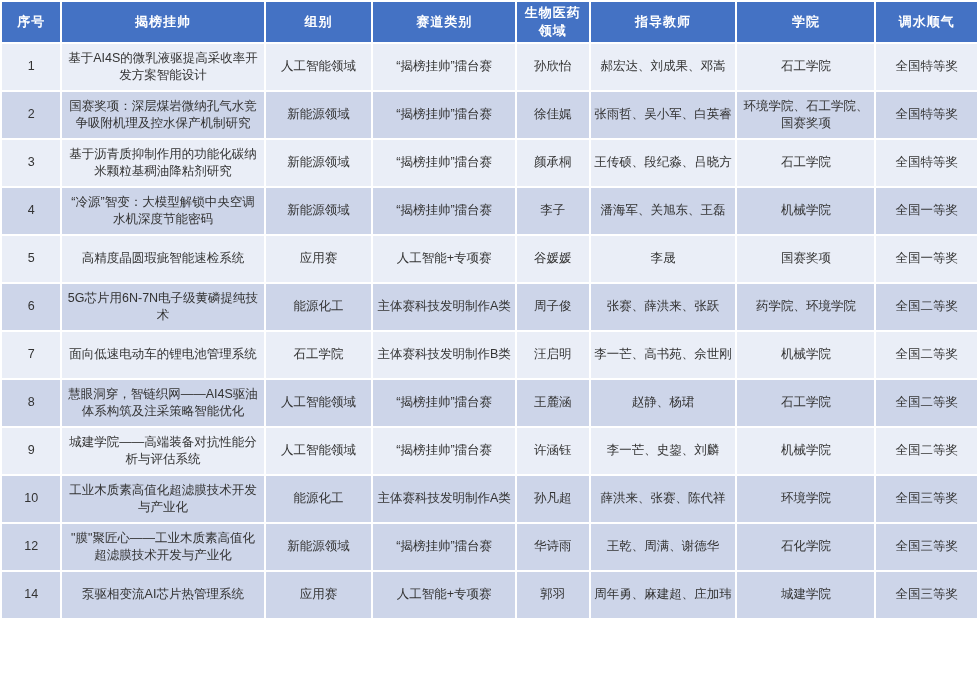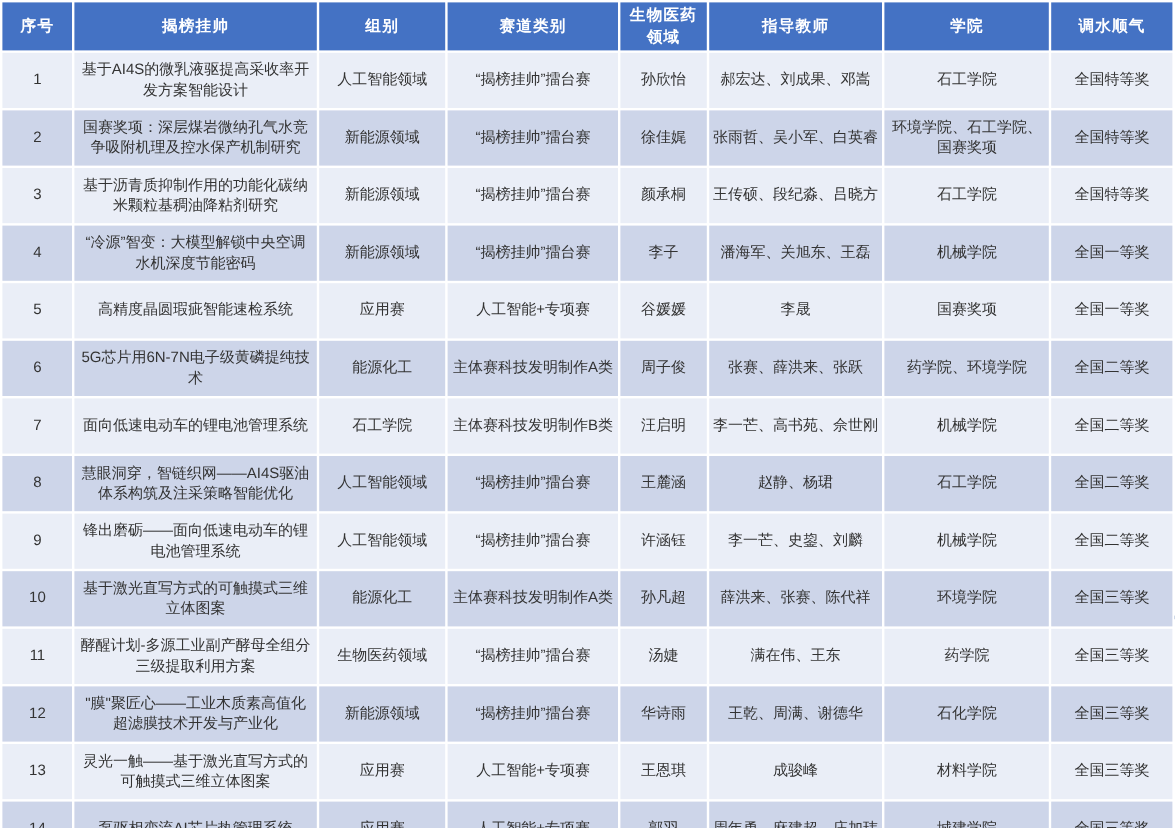--- a/index.html
+++ b/index.html
@@ -159,66 +159,46 @@
     <td>慧眼洞穿，智链织网——AI4S驱油体系构筑及注采策略智能优化</td>
     <td>人工智能领域</td>
     <td>“揭榜挂帅”擂台赛</td>
     <td>王麓涵</td>
     <td>赵静、杨珺</td>
     <td>石工学院</td>
     <td>全国二等奖</td>
   </tr>
         <tr class="odd">
     <td>9</td>
-    <td>锋出磨砺——面向低速电动车的锂电池管理系统</td>
+    <td>城建学院——高端装备对抗性能分析与评估系统</td>
     <td>人工智能领域</td>
     <td>“揭榜挂帅”擂台赛</td>
     <td>许涵钰</td>
     <td>李一芒、史鋆、刘麟</td>
     <td>机械学院</td>
     <td>全国二等奖</td>
   </tr>
         <tr class="even">
     <td>10</td>
-    <td>基于激光直写方式的可触摸式三维立体图案</td>
+    <td>工业木质素高值化超滤膜技术开发与产业化</td>
     <td>能源化工</td>
     <td>主体赛科技发明制作A类</td>
     <td>孙凡超</td>
     <td>薛洪来、张赛、陈代祥</td>
     <td>环境学院</td>
     <td>全国三等奖</td>
   </tr>
-        <tr class="odd">
-    <td>11</td>
-    <td>酵醒计划-多源工业副产酵母全组分三级提取利用方案</td>
-    <td>生物医药领域</td>
-    <td>“揭榜挂帅”擂台赛</td>
-    <td>汤婕</td>
-    <td>满在伟、王东</td>
-    <td>药学院</td>
-    <td>全国三等奖</td>
-  </tr>
         <tr class="even">
     <td>12</td>
     <td>"膜"聚匠心——工业木质素高值化超滤膜技术开发与产业化</td>
     <td>新能源领域</td>
     <td>“揭榜挂帅”擂台赛</td>
     <td>华诗雨</td>
     <td>王乾、周满、谢德华</td>
     <td>石化学院</td>
-    <td>全国三等奖</td>
-  </tr>
-        <tr class="odd">
-    <td>13</td>
-    <td>灵光一触——基于激光直写方式的可触摸式三维立体图案</td>
-    <td>应用赛</td>
-    <td>人工智能+专项赛</td>
-    <td>王恩琪</td>
-    <td>成骏峰</td>
-    <td>材料学院</td>
     <td>全国三等奖</td>
   </tr>
         <tr class="even">
     <td>14</td>
     <td>泵驱相变流AI芯片热管理系统</td>
     <td>应用赛</td>
     <td>人工智能+专项赛</td>
     <td>郭羽</td>
     <td>周年勇、麻建超、庄加玮</td>
     <td>城建学院</td>

